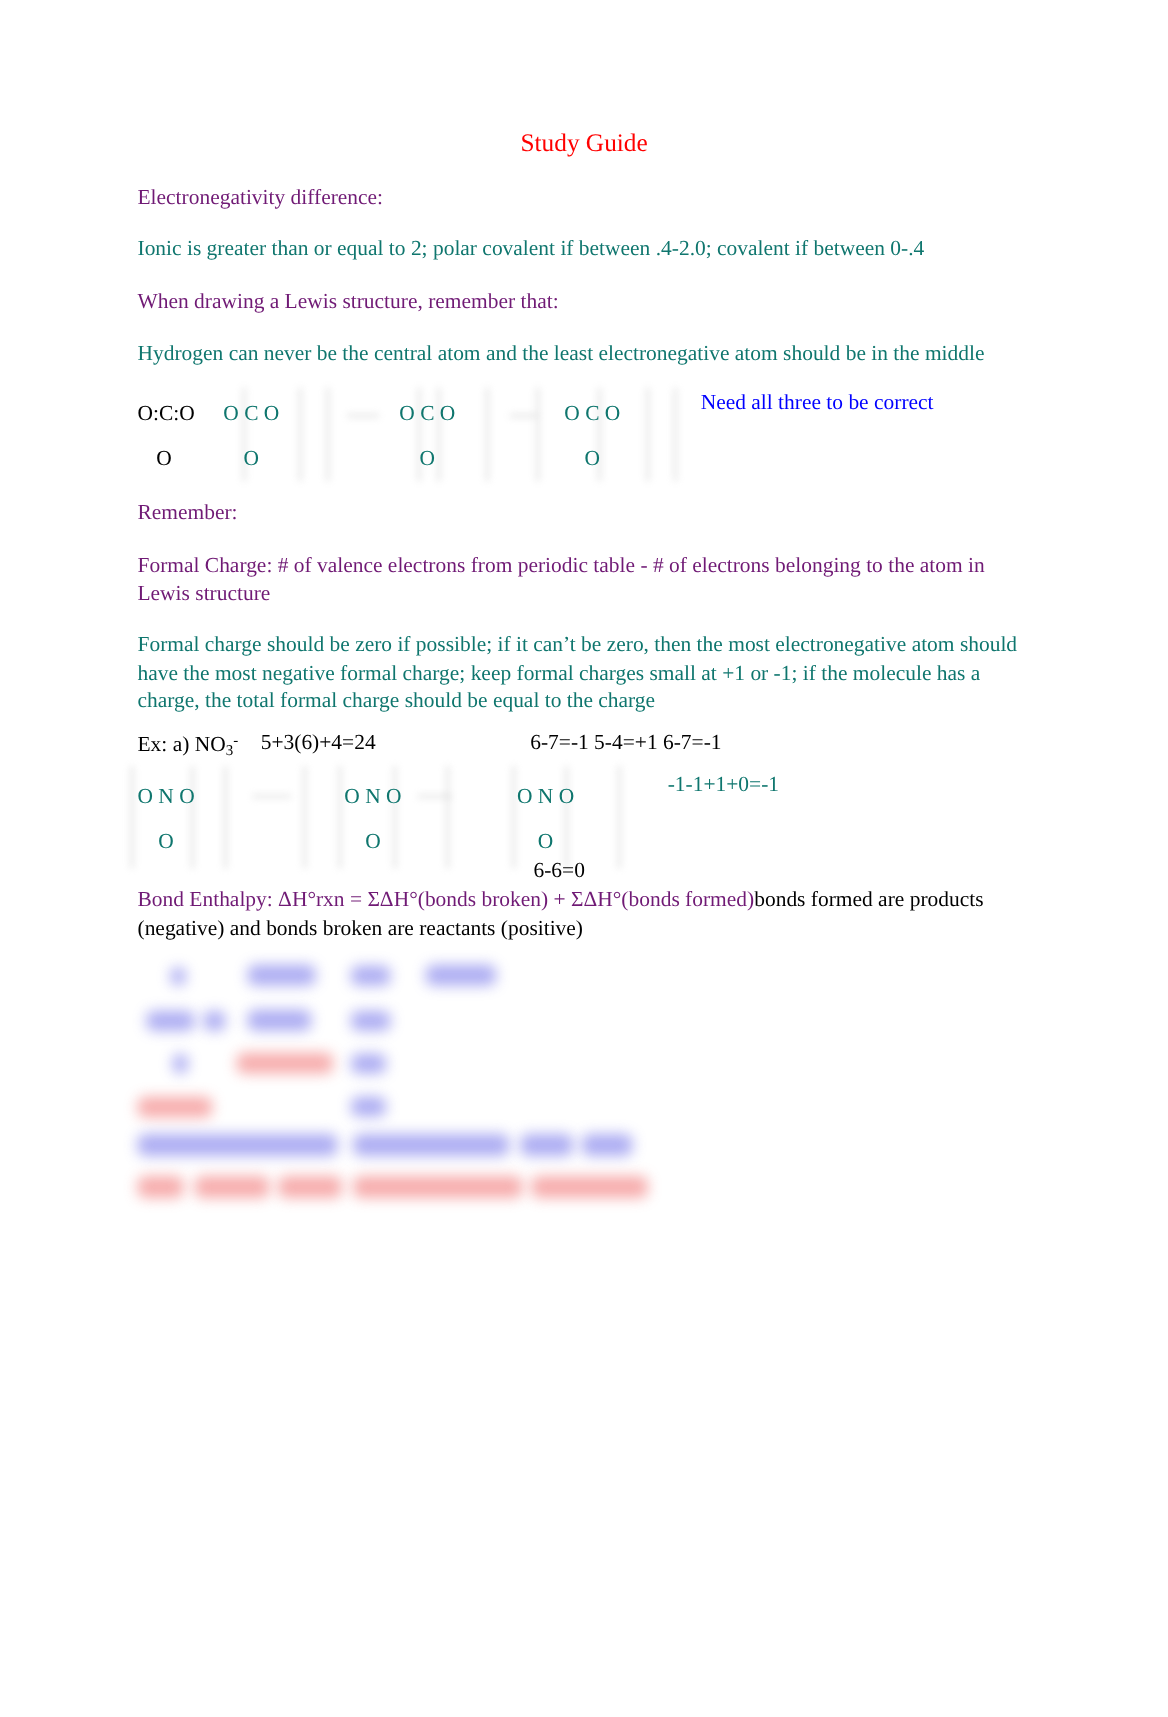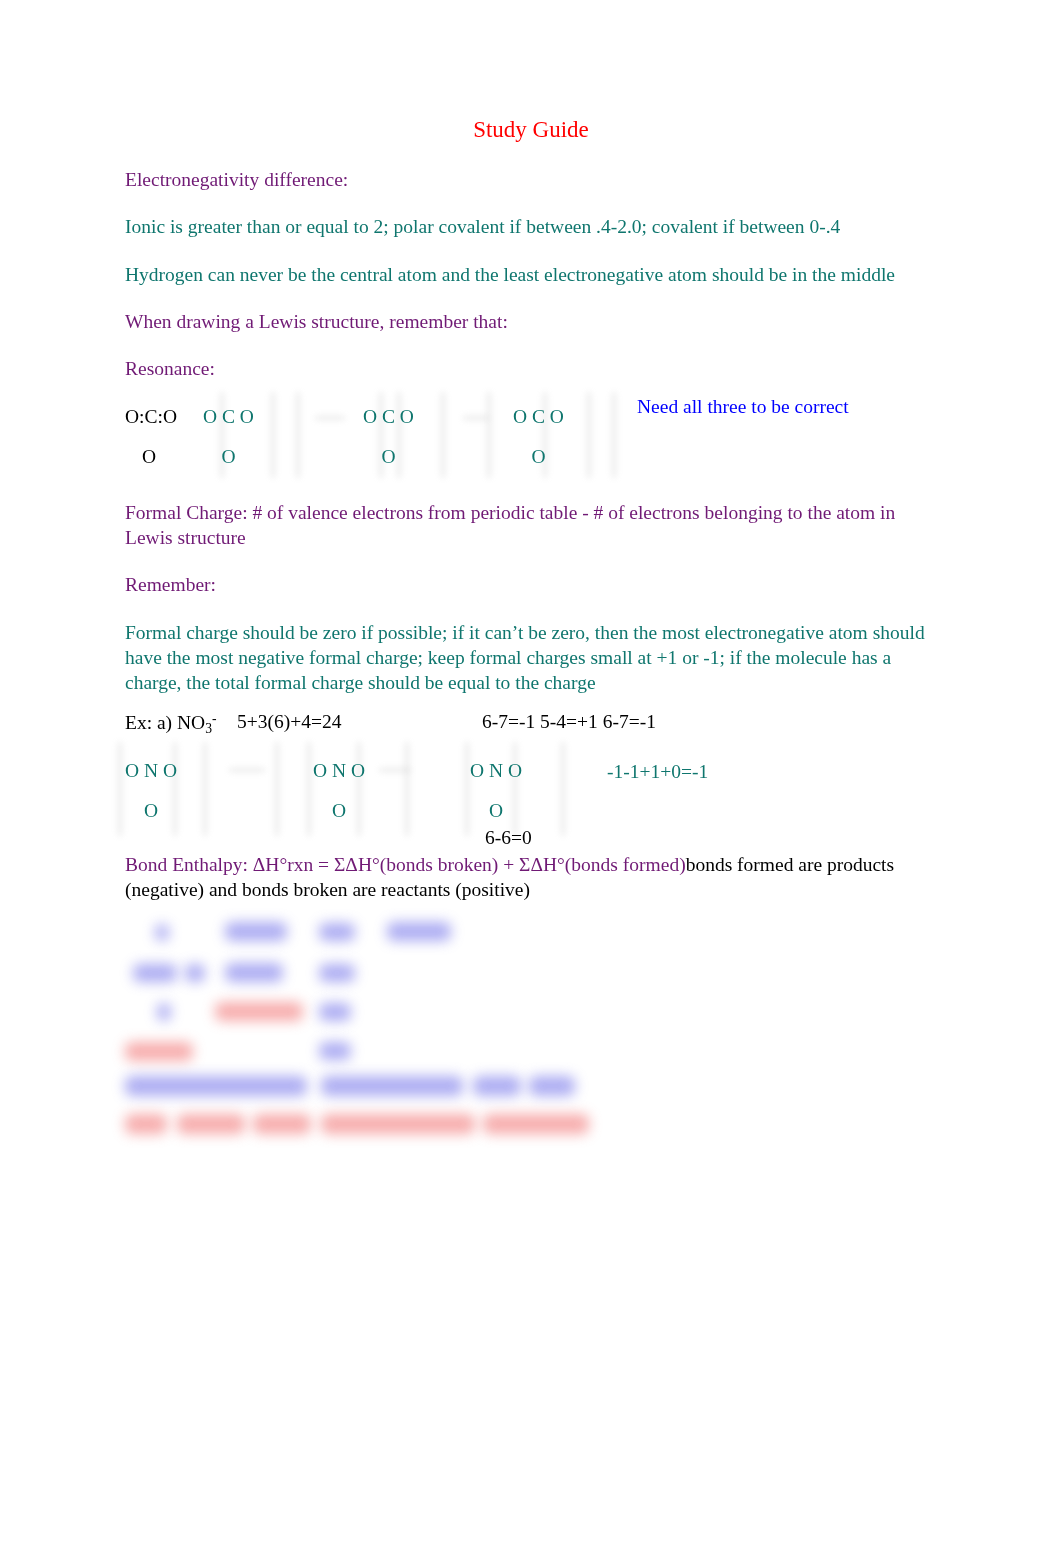--- a/index.html
+++ b/index.html
@@ -101,24 +101,23 @@
 <body>
 
 <div class="page">
   <div class="doc">
 
     <div class="title">Study Guide</div>
 
     <p class="para red">Electronegativity difference:</p>
     <p class="para blue">Ionic is greater than or equal to 2; polar covalent if between .4-2.0; covalent if between 0-.4</p>
 
+    <p class="para red">When drawing a Lewis structure, remember that:</p>
     <p class="para blue">Hydrogen can never be the central atom and the least electronegative atom should be in the middle</p>
-    <p class="para red">When drawing a Lewis structure, remember that:</p>
-
-    <p class="para red" style="margin-bottom:14px;">Resonance:</p>
+
 
     <div class="resonance-block">
 
       <span class="smudge v" style="left:95px;  top:-4px; height:86px;"></span>
       <span class="smudge v" style="left:146px; top:-4px; height:86px;"></span>
       <span class="smudge v" style="left:171px; top:-4px; height:86px;"></span>
       <span class="smudge v" style="left:254px; top:-4px; height:86px;"></span>
       <span class="smudge h" style="left:190px; top:20px; width:30px;"></span>
       <span class="smudge v" style="left:272px; top:-4px; height:86px;"></span>
       <span class="smudge v" style="left:316px; top:-4px; height:86px;"></span>
@@ -144,22 +143,22 @@
       </div>
 
       <div class="struct blue" style="left:388px; top:0px;">
         <span class="top">O  C  O</span>
         <span class="bottom">O</span>
       </div>
 
       <div class="note" style="left:512px; top:0px;">Need all three to be correct</div>
     </div>
 
+    <p class="para red">Remember:</p>
     <p class="para red" style="margin-top:18px;">Formal Charge: # of valence electrons from periodic table - # of electrons belonging to the atom in Lewis structure</p>
-    <p class="para red">Remember:</p>
     <p class="para blue" style="margin-bottom:16px;">Formal charge should be zero if possible; if it can’t be zero, then the most electronegative atom should have the most negative formal charge; keep formal charges small at +1 or -1; if the molecule has a charge, the total formal charge should be equal to the charge</p>
 
     <div class="no3-block">
 
       <span class="smudge v" style="left:-7px;  top:30px; height:94px;"></span>
       <span class="smudge v" style="left:48px;  top:30px; height:94px;"></span>
       <span class="smudge v" style="left:78px;  top:30px; height:94px;"></span>
       <span class="smudge v" style="left:150px; top:30px; height:94px;"></span>
       <span class="smudge h" style="left:104px; top:56px; width:36px;"></span>
       <span class="smudge v" style="left:182px; top:30px; height:94px;"></span>
@@ -184,21 +183,21 @@
       <div class="struct blue" style="left:188px; top:38px;">
         <span class="top">O  N  O</span>
         <span class="bottom">O</span>
       </div>
 
       <div class="struct blue" style="left:345px; top:38px;">
         <span class="top">O  N  O</span>
         <span class="bottom">O</span>
       </div>
 
-      <div class="struct blue" style="left:482px; top:50px;">-1-1+1+0=-1</div>
+      <div class="struct blue" style="left:482px; top:38px;">-1-1+1+0=-1</div>
       <div class="struct black" style="left:360px; top:116px;font-family:Liberation Serif, serif;">6-6=0</div>
     </div>
 
     <p class="para" style="margin-bottom:18px;">
       <span class="red">Bond Enthalpy: ΔH°rxn = ΣΔH°(bonds broken) + ΣΔH°(bonds formed)</span><span class="black">bonds formed are products (negative) and bonds broken are reactants (positive)</span>
     </p>
 
 
     <div class="blurred-region">
 

